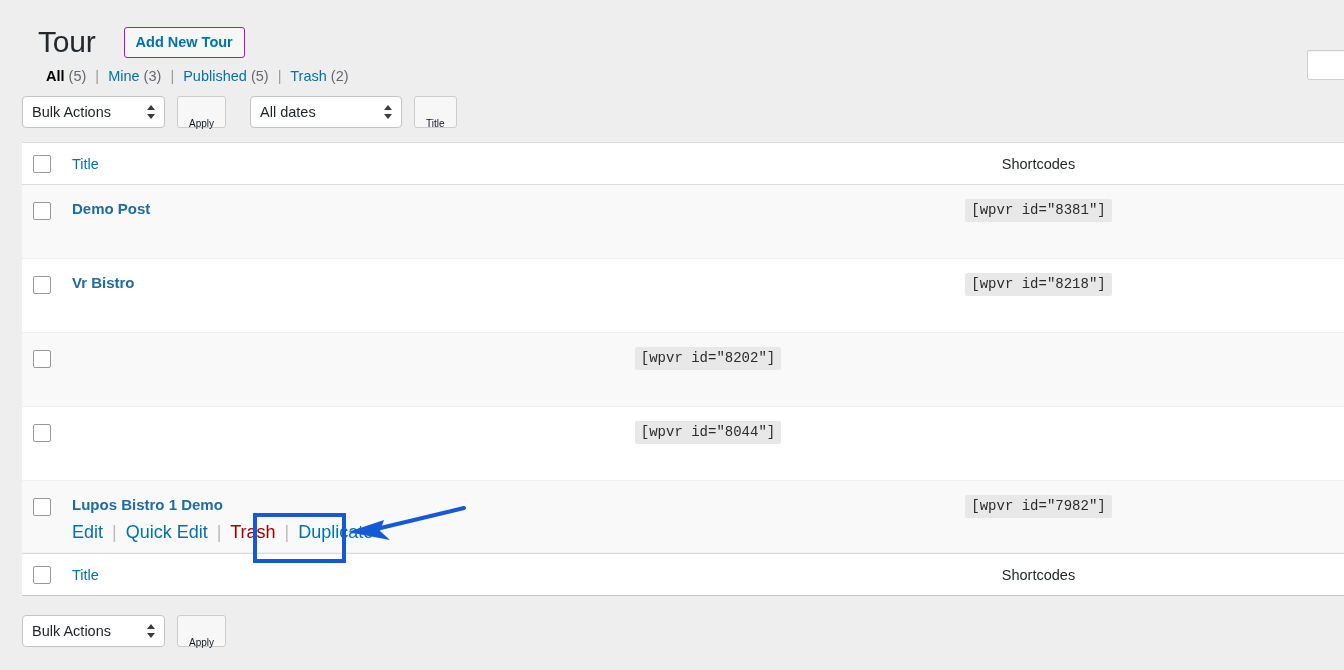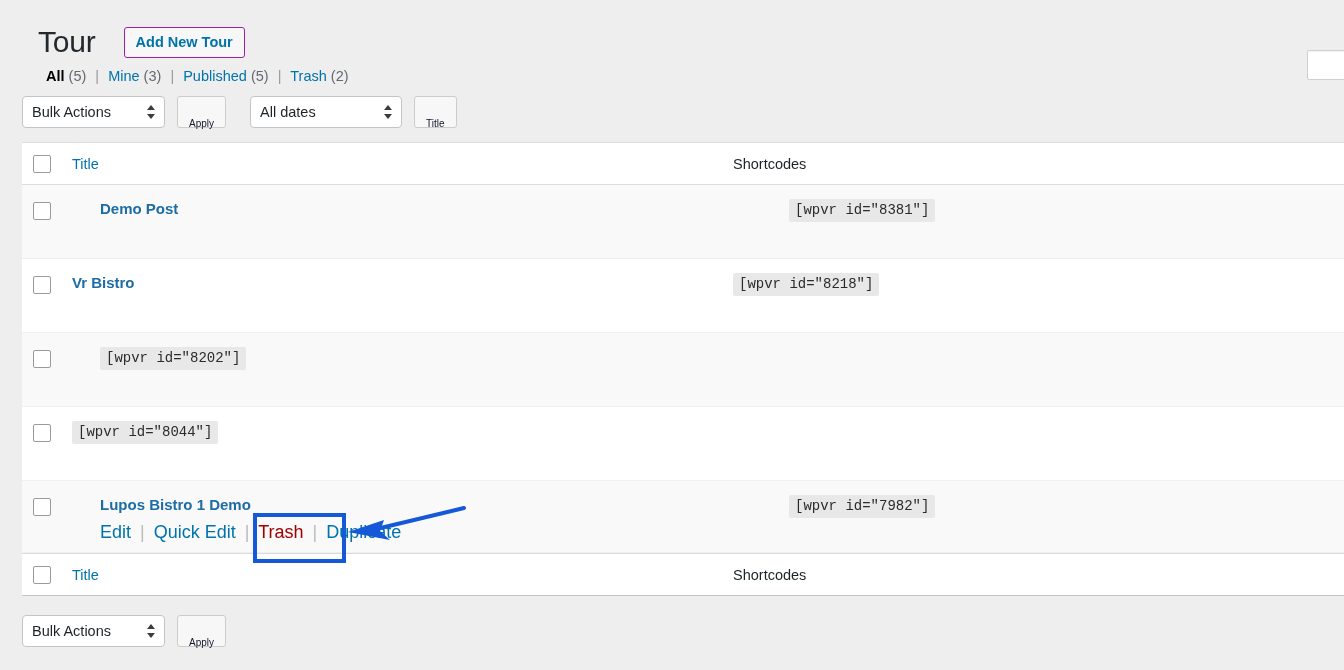--- a/index.html
+++ b/index.html
@@ -173,21 +173,21 @@
     border-bottom: 1px solid #dcdcde;
   }
   .lt-row.foot {
     border-bottom: none;
     border-top: 1px solid #dcdcde;
   }
   .lt-row.data {
     height: 74px;
     border-bottom: 1px solid #f0f0f1;
   }
-  .lt-row.data.alt { background: #f9f9f9; gap: 28px; }
+  .lt-row.data.alt { background: #f9f9f9; }
   .lt-row.data.tall { height: 72px; }
 
   .col-cb {
     width: 50px;
     flex: 0 0 50px;
     padding-left: 11px;
     padding-top: 0;
     display: flex;
     align-items: flex-start;
   }
@@ -206,20 +206,21 @@
   .col-title {
     flex: 0 0 661px;
     width: 661px;
     padding-top: 0;
   }
   .lt-row.data .col-title { padding-top: 14px; }
 
   .col-short {
     flex: 1 1 auto;
     padding-top: 0;
+    text-align: center;
   }
   .lt-row.data .col-short { padding-top: 14px; }
 
   .th-label {
     font-size: 14.5px;
     color: #0073aa;
     font-weight: 400;
     cursor: pointer;
   }
   .th-label.plain {

